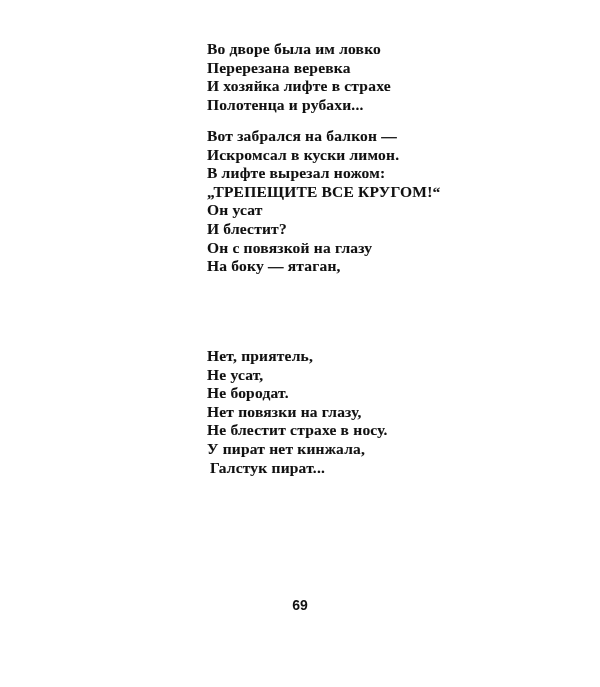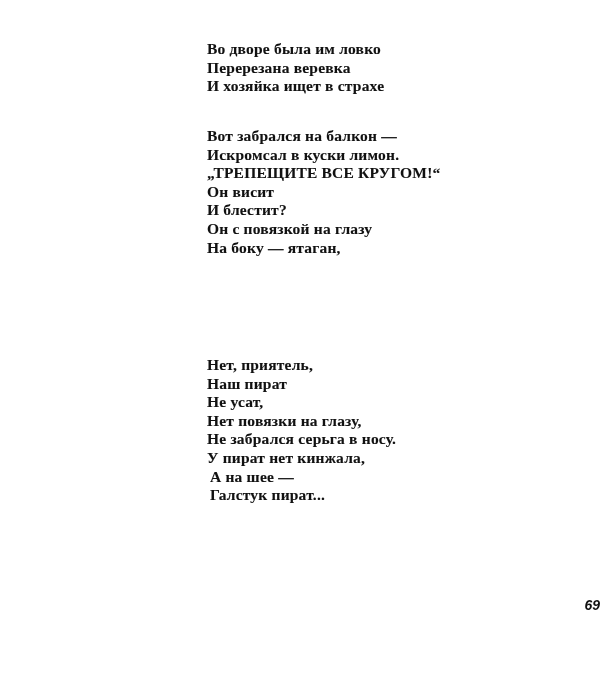--- a/index.html
+++ b/index.html
@@ -13,50 +13,51 @@
       line-height: 18.6px;
       color: #111111;
       white-space: pre;
       letter-spacing: 0.2px;
       font-weight: bold;
       -webkit-text-stroke: 0.1px #111;
     }
     .line.indent { padding-left: 3px; }
     .page-number {
       position: absolute; left: 0; width: 600px; top: 597px;
-      text-align: right;
+      text-align: center;
       font-family: "Liberation Sans", "DejaVu Sans", sans-serif;
-      font-size: 14px; font-weight: bold; color: #111111; font-style: italic;
+      font-size: 14px; font-weight: bold; color: #111111;
     }
   </style>
 </head>
 <body>
 
 <div class="page">
   <div class="poem">
     <div class="stanza" style="position:absolute; top:0; left:0;">
       <div class="line">Во дворе была им ловко</div>
       <div class="line">Перерезана веревка</div>
-      <div class="line">И хозяйка ищет в страхе</div>
+      <div class="line">И хозяйка лифте в страхе</div>
+      <div class="line">Полотенца и рубахи...</div>
     </div>
     <div class="stanza" style="position:absolute; top:87px; left:0;">
       <div class="line">Вот забрался на балкон —</div>
       <div class="line">Искромсал в куски лимон.</div>
+      <div class="line">В лифте вырезал ножом:</div>
       <div class="line">„ТРЕПЕЩИТЕ ВСЕ КРУГОМ!“</div>
-      <div class="line">Он висит</div>
+      <div class="line">Он усат</div>
       <div class="line">И блестит?</div>
       <div class="line">Он с повязкой на глазу</div>
       <div class="line">На боку — ятаган,</div>
     </div>
-    <div class="stanza" style="position:absolute; top:316px; left:0;">
+    <div class="stanza" style="position:absolute; top:307px; left:0;">
       <div class="line">Нет, приятель,</div>
-      <div class="line">Наш пират</div>
       <div class="line">Не усат,</div>
+      <div class="line">Не бородат.</div>
       <div class="line">Нет повязки на глазу,</div>
-      <div class="line">Не забрался серьга в носу.</div>
+      <div class="line">Не блестит страхе в носу.</div>
       <div class="line">У пират нет кинжала,</div>
-      <div class="line indent">А на шее —</div>
       <div class="line indent">Галстук пират...</div>
     </div>
   </div>
 
   <div class="page-number">69</div>
 </div>
 
 </body></html>

